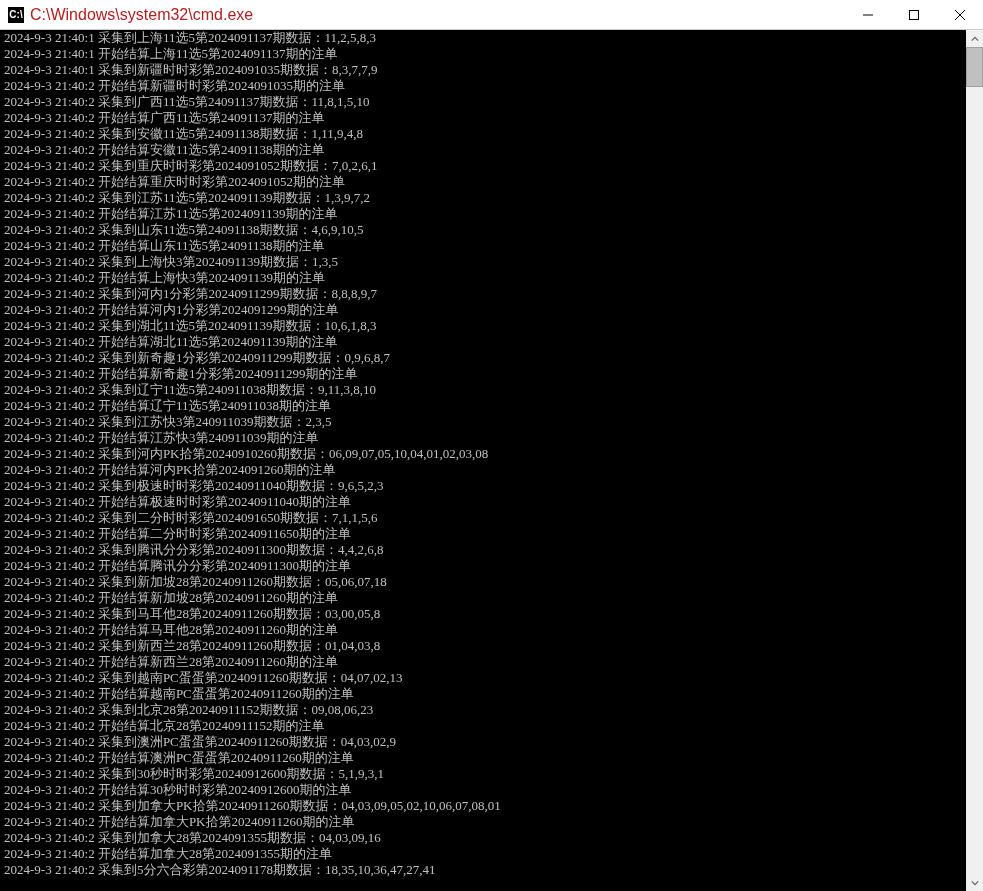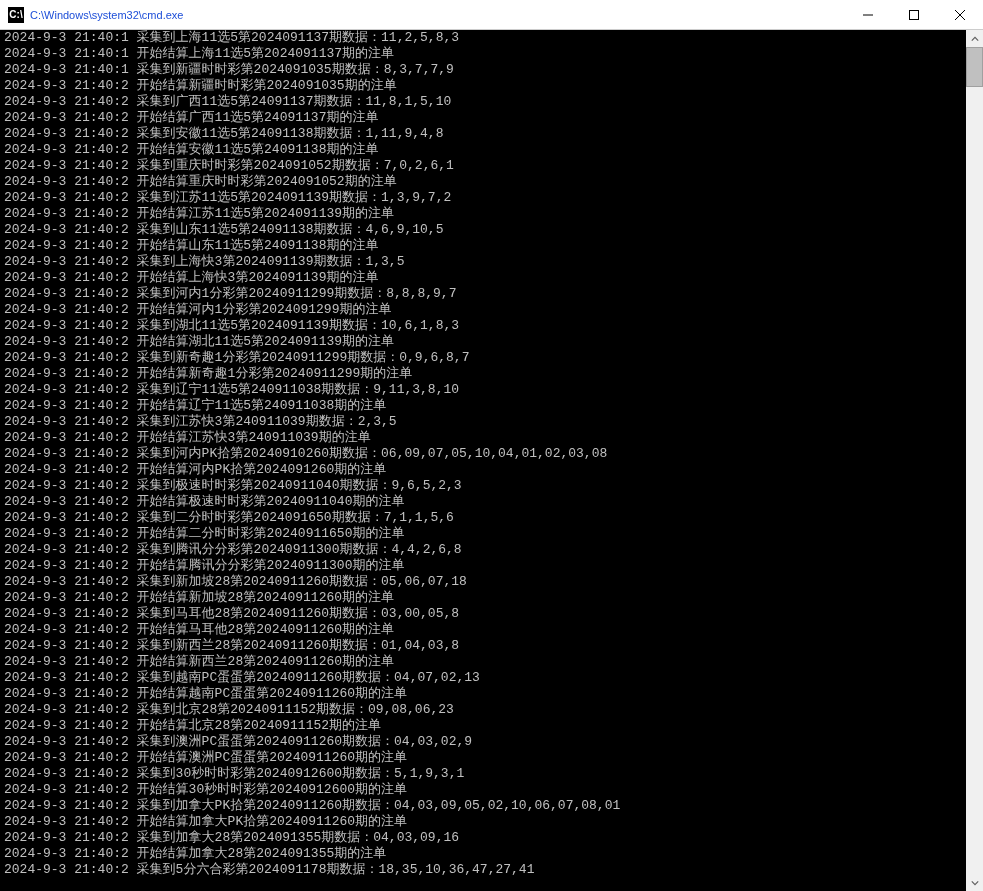--- a/index.html
+++ b/index.html
@@ -38,22 +38,22 @@
       position: relative;
       font-size: 10px;
       color: #fff;
       text-align: center;
       line-height: 16px;
       font-weight: bold;
       font-family: Arial, sans-serif;
     }
     .title-text {
       flex: 1;
-      font-size: 11px;
-      color: #1d4ed8;
+      font-size: 16px;
+      color: #b91c1c;
       font-family: Tahoma, Arial, sans-serif;
       padding-left: 0;
     }
     .window-controls {
       display: flex;
       height: 100%;
     }
     .win-btn {
       width: 46px;
       height: 100%;
@@ -74,21 +74,21 @@
       background: #000;
       overflow: hidden;
     }
     .terminal {
       flex: 1;
       padding: 0 0 12px 4px;
       color: #c0c0c0;
       font-size: 13px;
       line-height: 16px;
       white-space: pre;
-      font-family: Liberation Mono, monospace;
+      font-family: Liberation Serif, serif;
       overflow: hidden;
     }
     .terminal-line {
       height: 16px;
     }
     .scrollbar {
       width: 17px;
       background: #f0f0f0;
       position: relative;
       display: flex;

